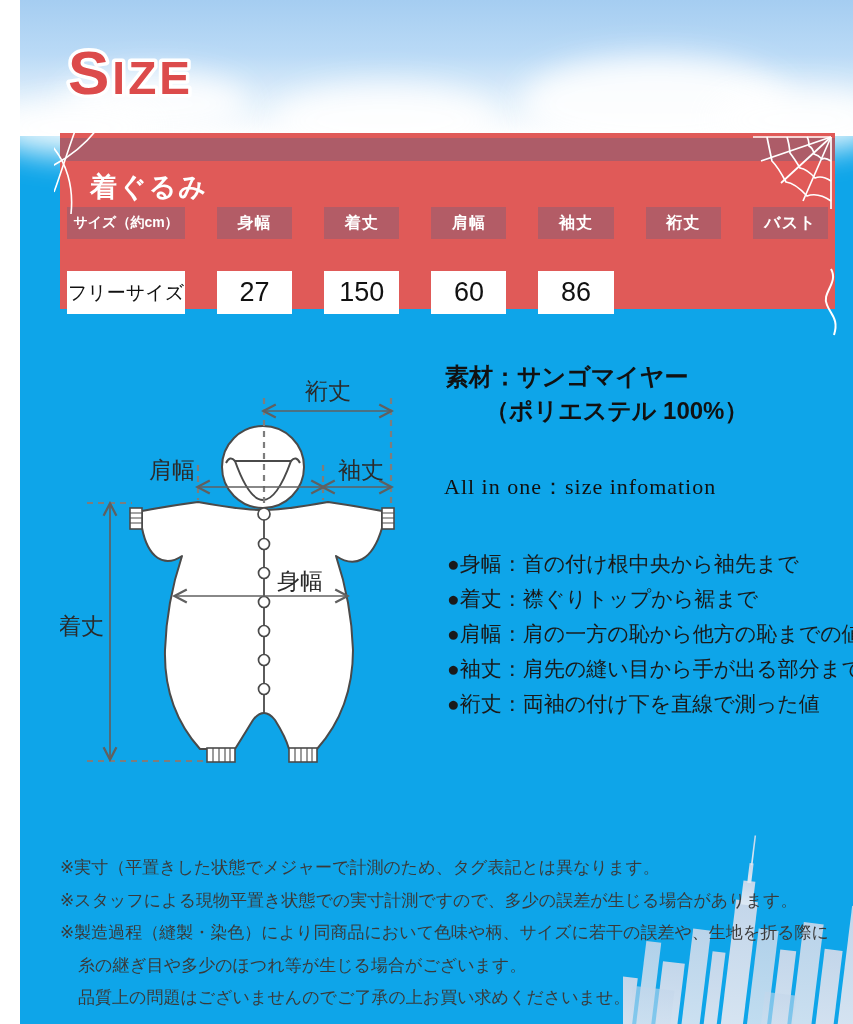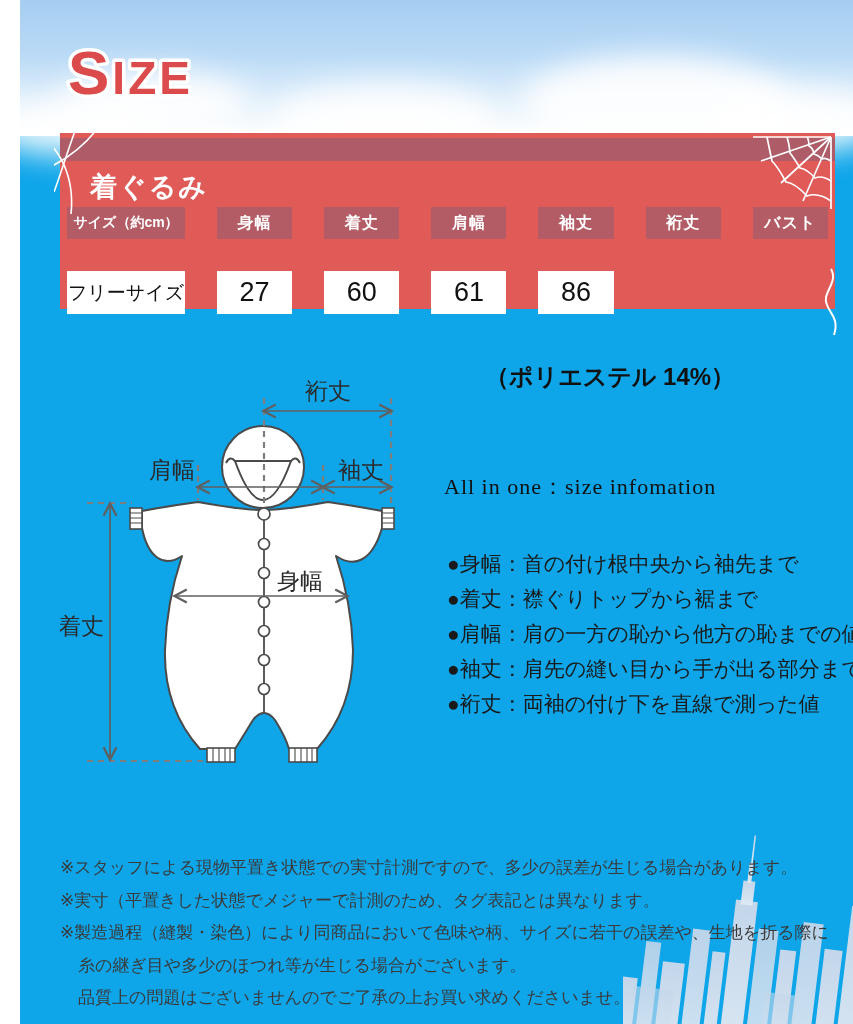--- a/index.html
+++ b/index.html
@@ -81,22 +81,22 @@
       <div class="th first">サイズ（約cm）</div>
       <div class="th">身幅</div>
       <div class="th">着丈</div>
       <div class="th">肩幅</div>
       <div class="th">袖丈</div>
       <div class="th">裄丈</div>
       <div class="th">バスト</div>
 
       <div class="td first">フリーサイズ</div>
       <div class="td">27</div>
+      <div class="td">150</div>
       <div class="td">60</div>
-      <div class="td">61</div>
       <div class="td">86</div>
     </div>
 
     <svg class="web web-tl" width="56" height="86">
       <g fill="none" stroke="#ffffff" stroke-width="1.6">
         <path d="M22,-2 C12,26 6,46 0,62"></path>
         <path d="M-2,16 C12,32 20,56 17,84"></path>
         <path d="M44,-2 C30,16 14,28 -2,36"></path>
       </g>
     </svg>
@@ -191,21 +191,22 @@
     <g font-size="23" fill="#2b2b2b">
       <text x="268" y="39" text-anchor="middle">裄丈</text>
       <text x="112" y="118" text-anchor="middle">肩幅</text>
       <text x="301" y="118" text-anchor="middle">袖丈</text>
       <text x="240" y="229" text-anchor="middle">身幅</text>
       <text x="21" y="274" text-anchor="middle">着丈</text>
     </g>
   </svg>
 
   <div class="material">
-    <div class="line2">（ポリエステル 14%）</div>
+    <div class="line1">素材：サンゴマイヤー</div>
+    <div class="line2">（ポリエステル 100%）</div>
   </div>
 
   <div class="info-heading">All in one：size infomation</div>
 
   <div class="measure-list">
     <div>●身幅：首の付け根中央から袖先まで</div>
     <div>●着丈：襟ぐりトップから裾まで</div>
     <div>●肩幅：肩の一方の恥から他方の恥までの値</div>
     <div>●袖丈：肩先の縫い目から手が出る部分まで</div>
     <div>●裄丈：両袖の付け下を直線で測った値</div>
@@ -233,20 +234,20 @@
       <rect x="168" y="92" width="20" height="156" opacity="0.95"></rect>
       <rect x="192" y="116" width="18" height="132"></rect>
       <rect x="214" y="70" width="24" height="178"></rect>
       <rect x="242" y="100" width="22" height="148"></rect>
       <rect x="6" y="176" width="42" height="72" opacity="0.6"></rect>
       <rect x="138" y="166" width="32" height="82" opacity="0.6"></rect>
     </g>
   </svg>
 
   <div class="disclaimers">
+    <div>※実寸（平置きした状態でメジャーで計測のため、タグ表記とは異なります。</div>
     <div>※スタッフによる現物平置き状態での実寸計測ですので、多少の誤差が生じる場合があります。</div>
-    <div>※実寸（平置きした状態でメジャーで計測のため、タグ表記とは異なります。</div>
     <div>※製造過程（縫製・染色）により同商品において色味や柄、サイズに若干の誤差や、生地を折る際に</div>
     <div class="indent">糸の継ぎ目や多少のほつれ等が生じる場合がございます。</div>
     <div class="indent">品質上の問題はございませんのでご了承の上お買い求めくださいませ。</div>
   </div>
 
 </div>
 
 </body></html>

